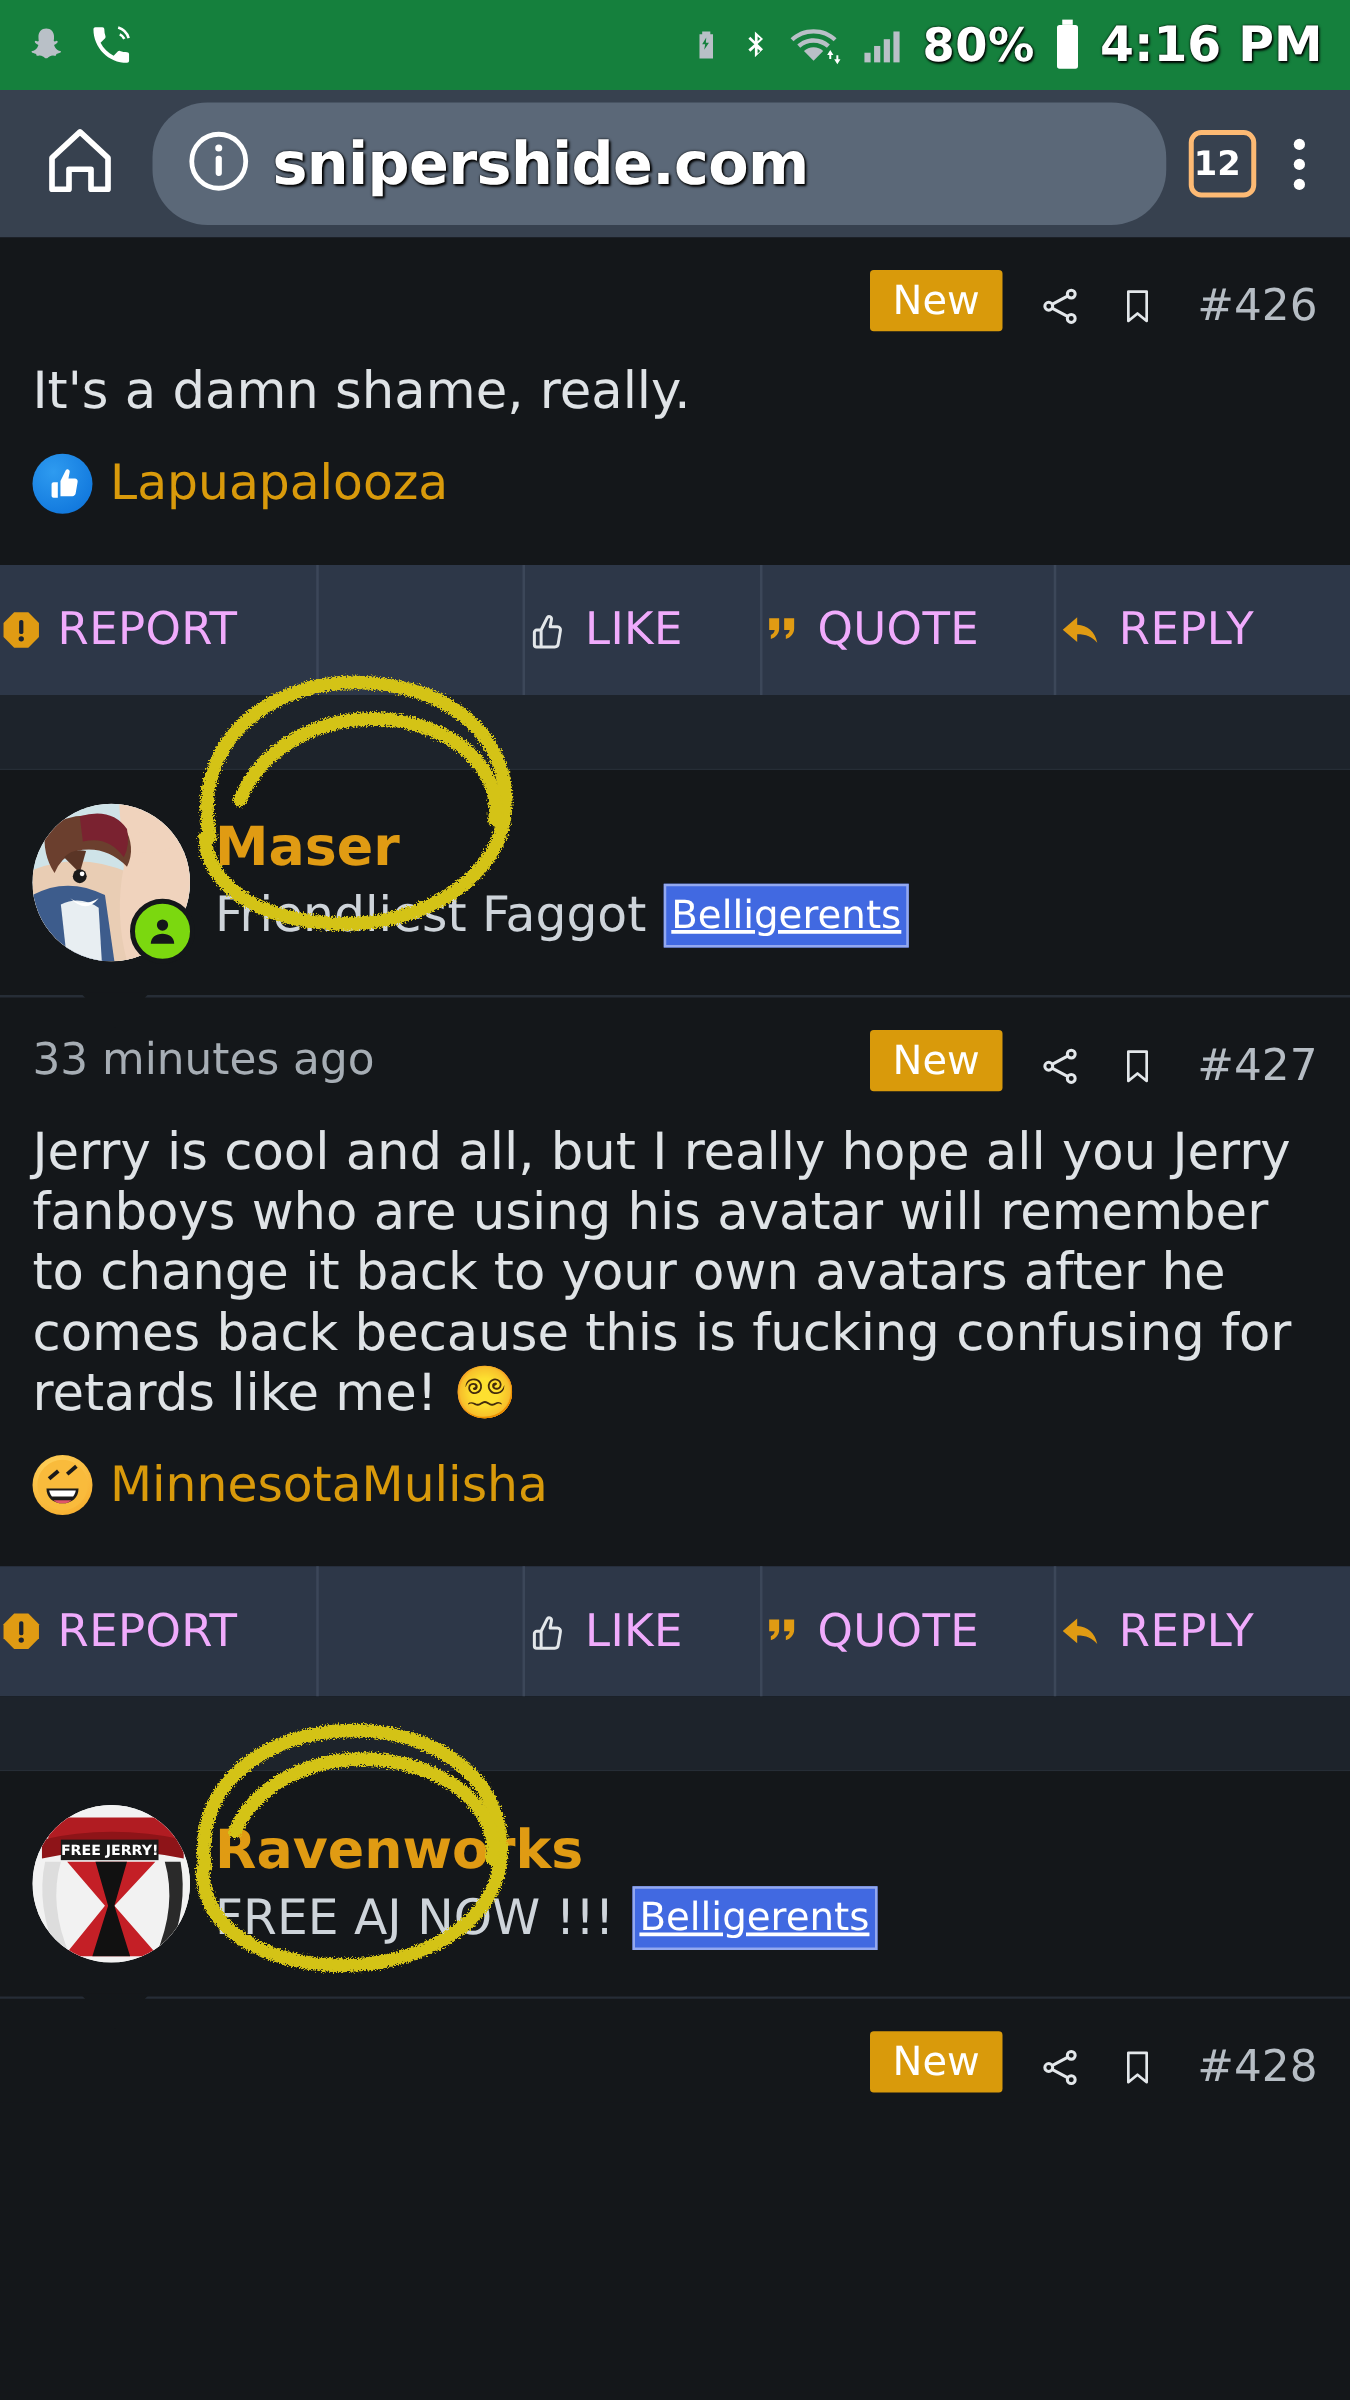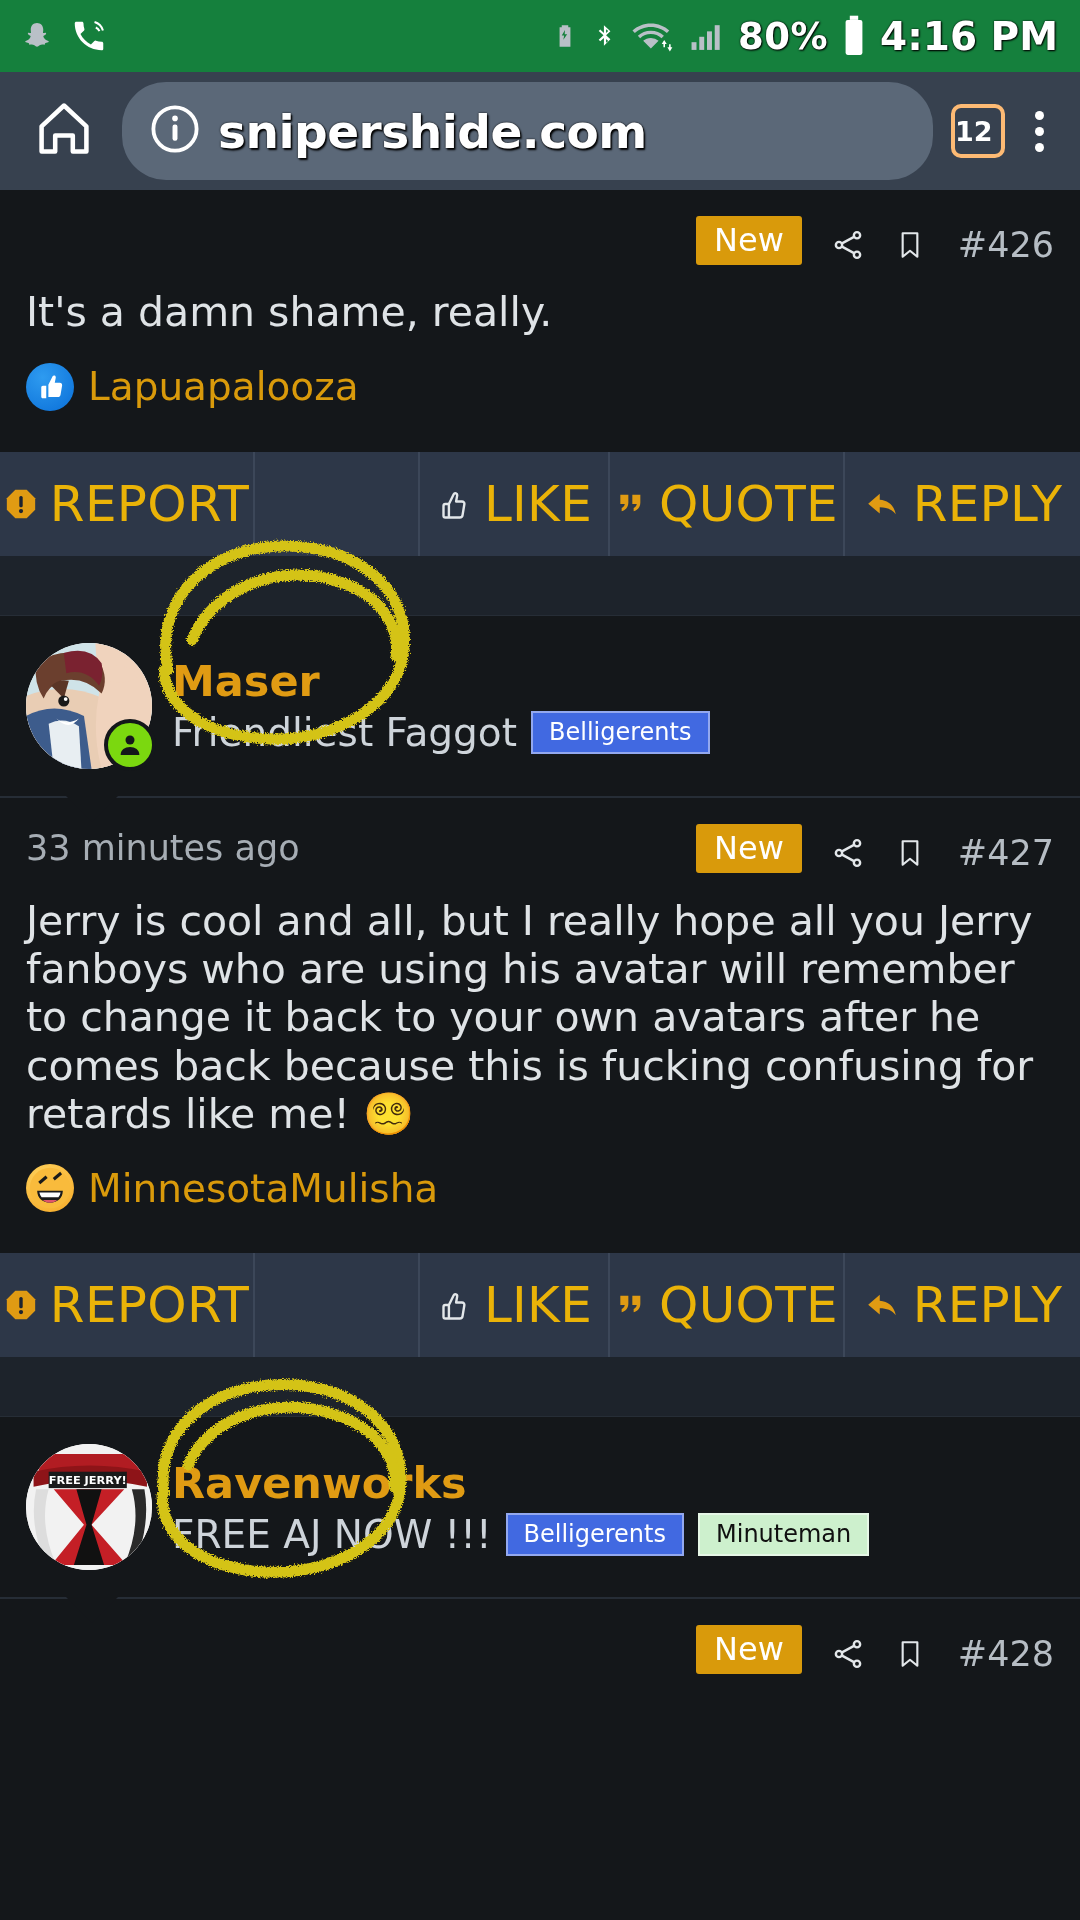--- a/index.html
+++ b/index.html
@@ -74,22 +74,22 @@
     width: 48px; height: 48px; border-radius: 50%;
     display: flex; align-items: center; justify-content: center;
     font-size: 30px; flex: 0 0 auto; overflow: hidden;
   }
   .reaction.like { background: radial-gradient(circle at 35% 30%, #2e9bf0, #0a6fd8); }
   .reaction.rofl { background: radial-gradient(circle at 40% 30%, #ffd764, #f5a623); }
 
   
   .actionbar { display: flex; background: #2d3748; height: 104px; }
   .act {
-    display: flex; align-items: center; justify-content: center; gap: 12px;
-    color: #eab308; font-size: 50px; border-right: 2px solid #3c4759;
+    display: flex; align-items: center; justify-content: flex-start; gap: 12px;
+    color: #f0abfc; font-size: 36px; border-right: 2px solid #3c4759;
     letter-spacing: .3px;
   }
   .act:last-child { border-right: none; }
   .act-report { flex: 0 0 255px; }
   .act-spacer { flex: 1 1 auto; }
   .act-like { flex: 0 0 190px; }
   .act-quote { flex: 0 0 235px; }
   .act-reply { flex: 0 0 235px; }
   .act .glyph { display: inline-flex; align-items: center; }
 
@@ -109,21 +109,21 @@
   .online-dot {
     position: absolute; right: -4px; bottom: -2px;
     width: 52px; height: 52px; border-radius: 50%;
     background: #7bd80f; border: 4px solid #14171a;
     display: flex; align-items: center; justify-content: center;
   }
   .userinfo { display: flex; flex-direction: column; gap: 4px; }
   .username { color: #e09b13; font-size: 43px; font-weight: bold; }
   .usertitle-row { display: flex; align-items: center; gap: 14px; }
   .usertitle { color: #ced4da; font-size: 39px; }
-  .ubadge { font-size: 24px; padding: 5px 16px; line-height: 1.2; }
+  .ubadge { font-size: 31px; padding: 5px 4px; line-height: 1.2; text-decoration: underline; }
   .ubadge.blue { background: #4169e1; color: #ffffff; border: 2px solid #93a8ef; }
   .ubadge.green { background: #cdf0cd; color: #101010; border: 2px solid #e6f7e6; }
 
   .tail {
     position: absolute; left: 64px; bottom: -26px;
     width: 0; height: 0;
     border-left: 28px solid transparent; border-right: 28px solid transparent;
     border-top: 28px solid #14171a;
   }
 
@@ -445,21 +445,20 @@
             <path d="M8 36 Q2 64 16 96 L24 96 Q10 64 18 36Z" fill="#dddddd"></path>
             <path d="M94 36 Q99 64 86 96 L78 96 Q92 64 84 36Z" fill="#2a2a2a"></path>
           </svg>
         </div>
       </div>
       <div class="userinfo">
         <span class="username">Ravenworks</span>
         <div class="usertitle-row">
           <span class="usertitle">FREE AJ NOW !!!</span>
           <span class="ubadge blue">Belligerents</span>
-          <span class="ubadge green">Minuteman</span>
         </div>
       </div>
       <span class="tail"></span>
 
       <div class="annot" style="left:132px; top:-60px; width:300px; height:250px;">
         <svg width="300" height="250" viewBox="0 0 300 250">
           <defs>
             <filter id="rough2" x="-25%" y="-25%" width="150%" height="150%">
               <feTurbulence type="fractalNoise" baseFrequency="0.75" numOctaves="3" result="n2"></feTurbulence>
               <feDisplacementMap in="SourceGraphic" in2="n2" scale="6" xChannelSelector="R" yChannelSelector="G"></feDisplacementMap>

